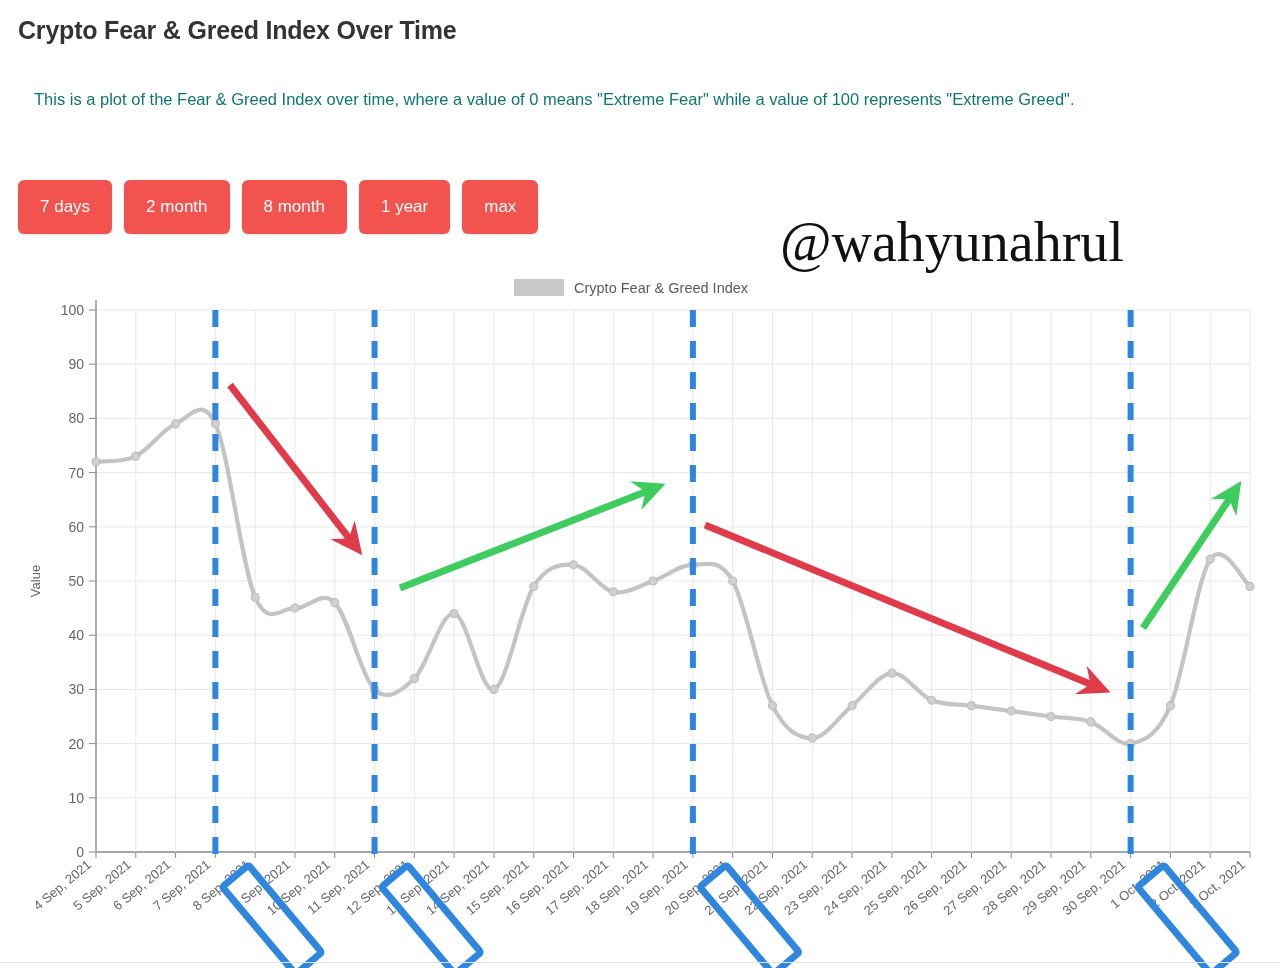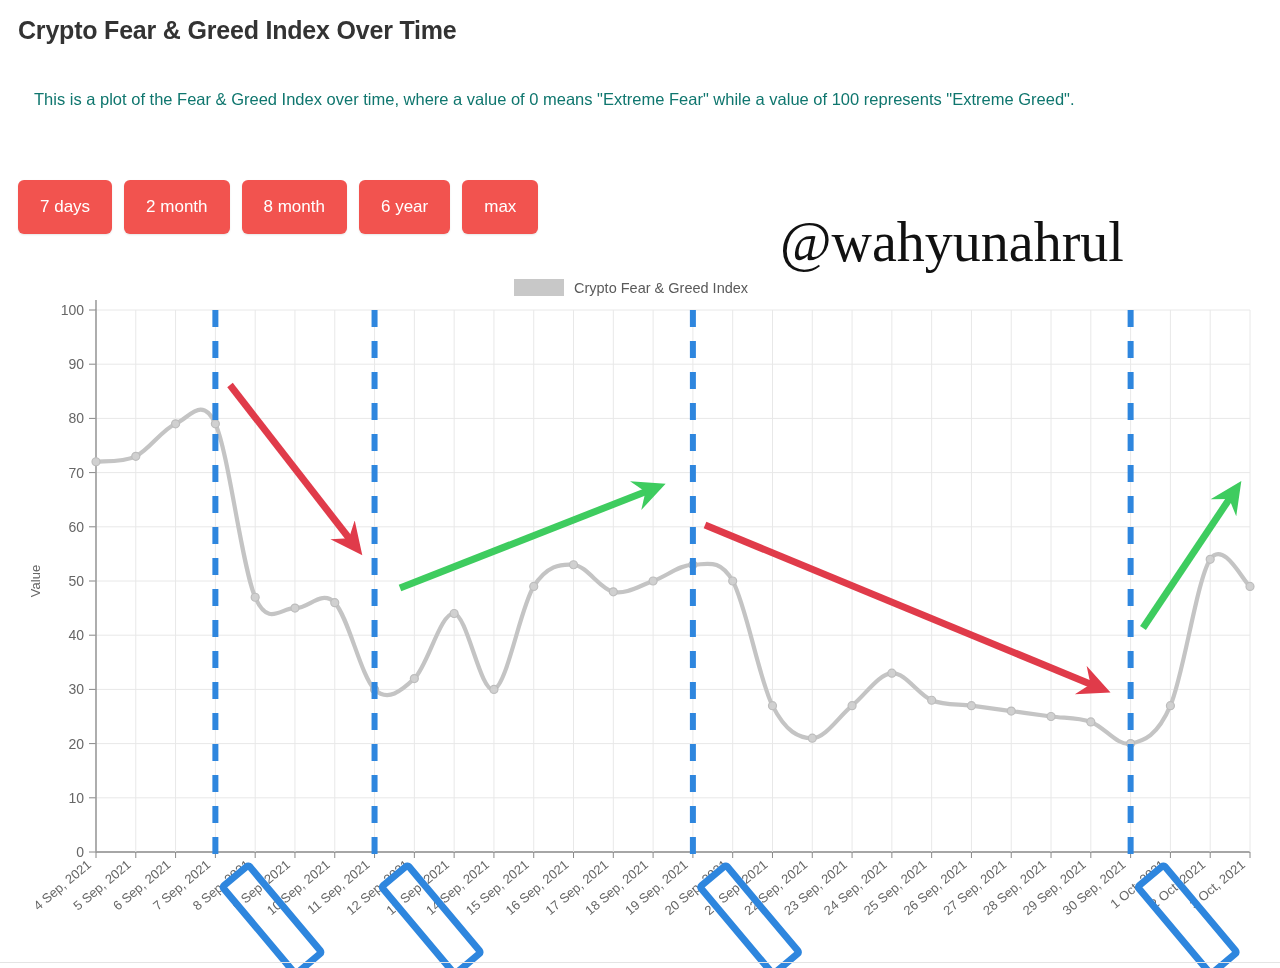--- a/index.html
+++ b/index.html
@@ -71,21 +71,21 @@
 <div class="page">
 
   <h1 class="title">Crypto Fear &amp; Greed Index Over Time</h1>
 
   <div class="desc">This is a plot of the Fear &amp; Greed Index over time, where a value of 0 means "Extreme Fear" while a value of 100 represents "Extreme Greed".</div>
 
   <div class="btn-row">
     <button class="rbtn">7 days</button>
     <button class="rbtn">2 month</button>
     <button class="rbtn">8 month</button>
-    <button class="rbtn">6 year</button>
+    <button class="rbtn">1 year</button>
     <button class="rbtn">max</button>
   </div>
 
   <div class="watermark">@wahyunahrul</div>
 
   <div class="legend">
     <span class="legend-swatch"></span>
     <span class="legend-label">Crypto Fear &amp; Greed Index</span>
   </div>
 

